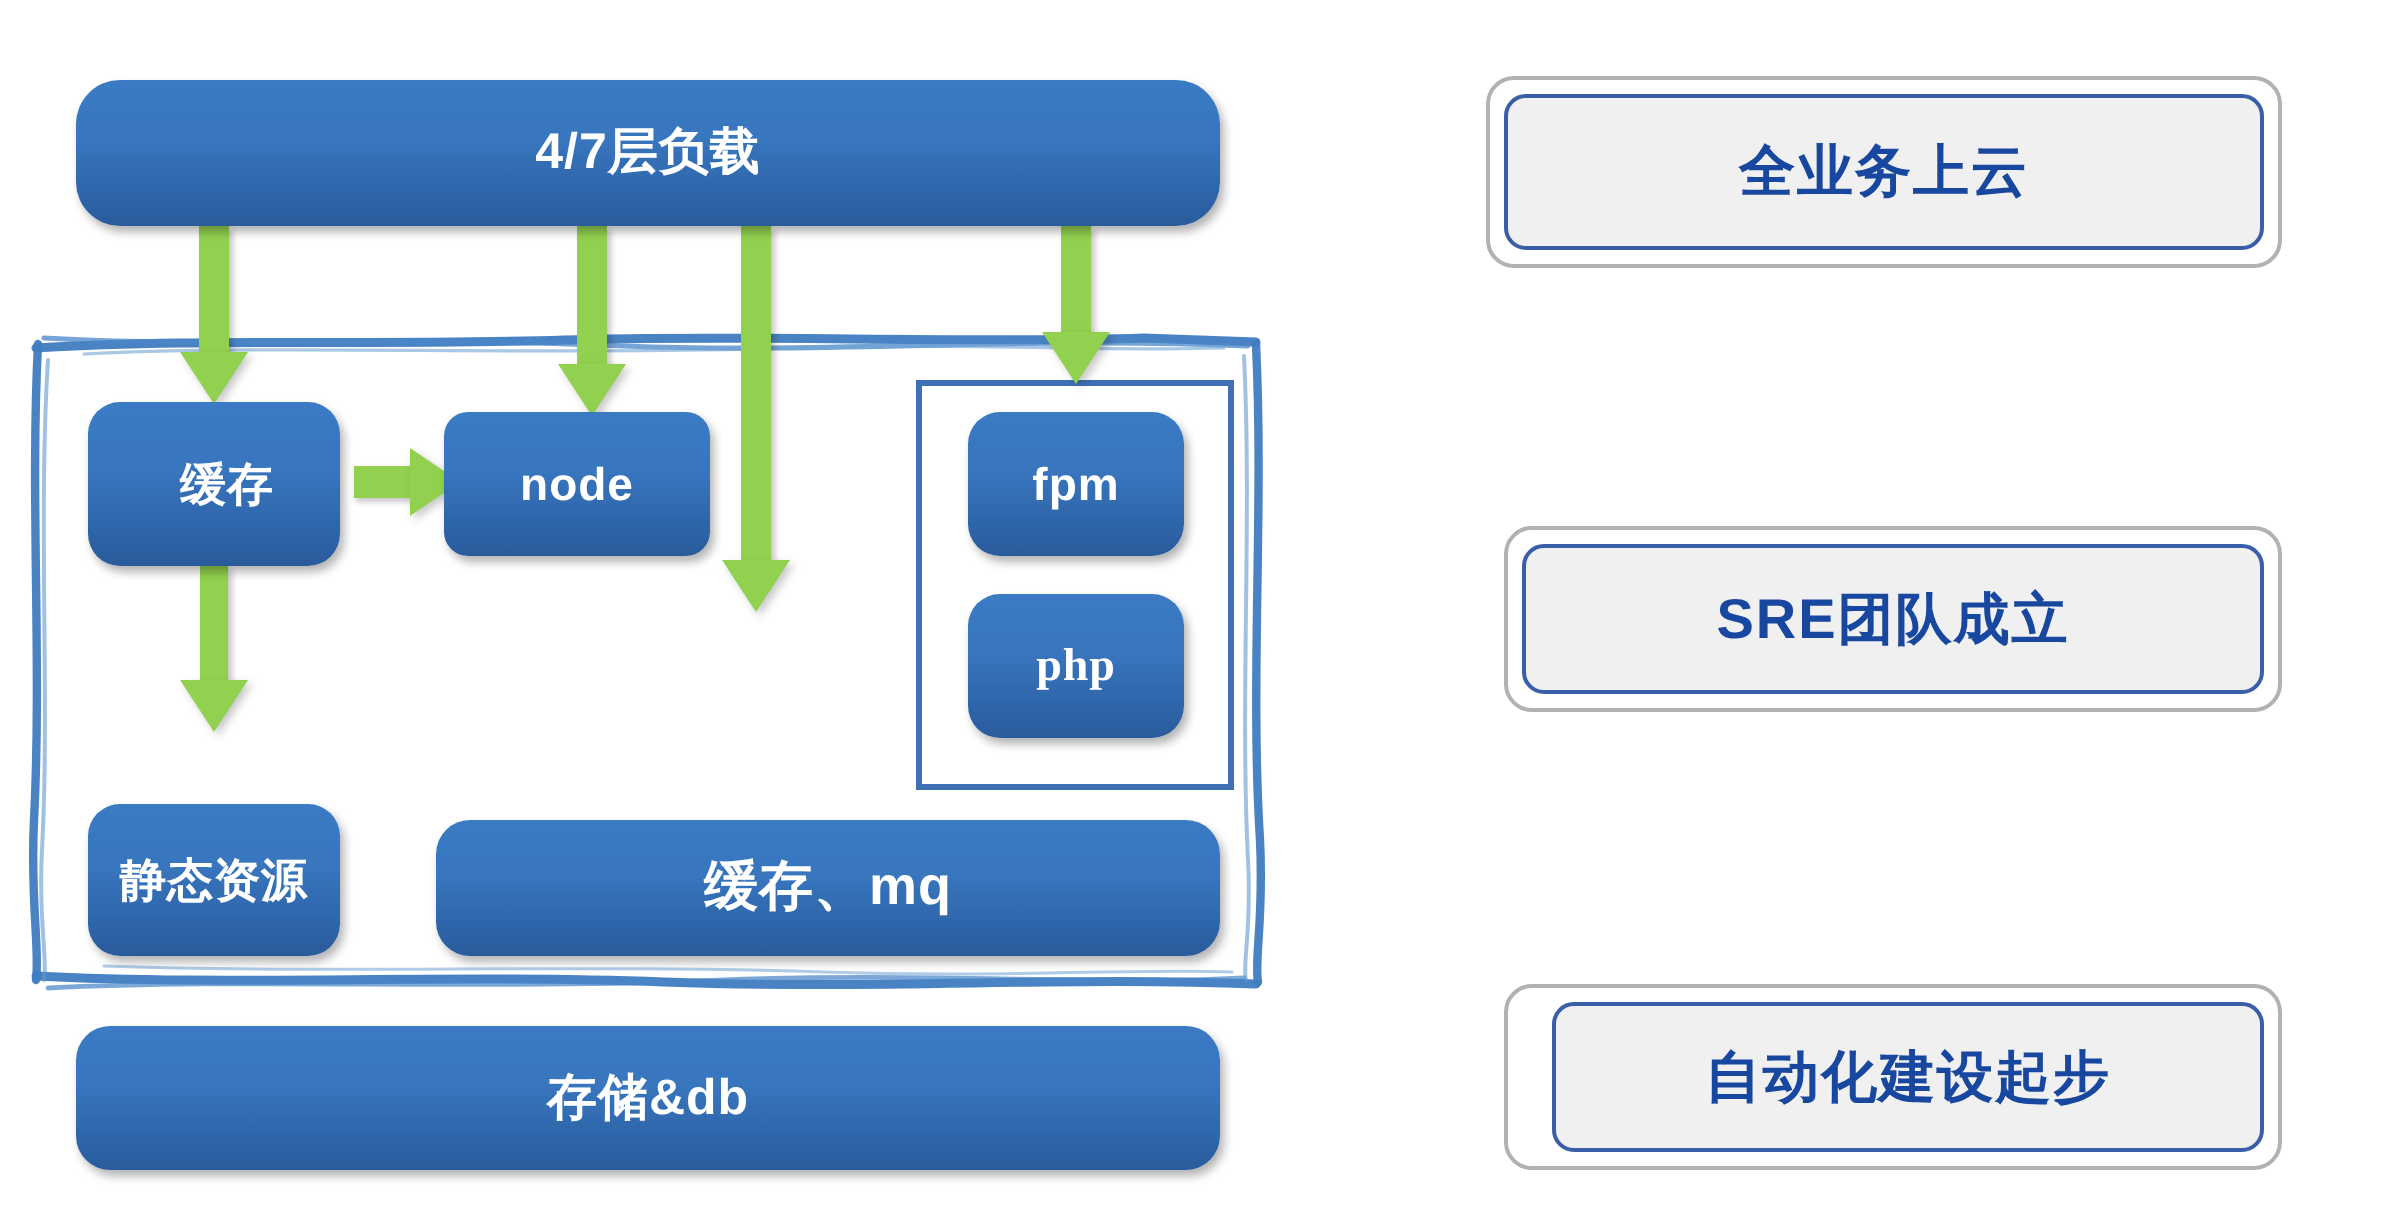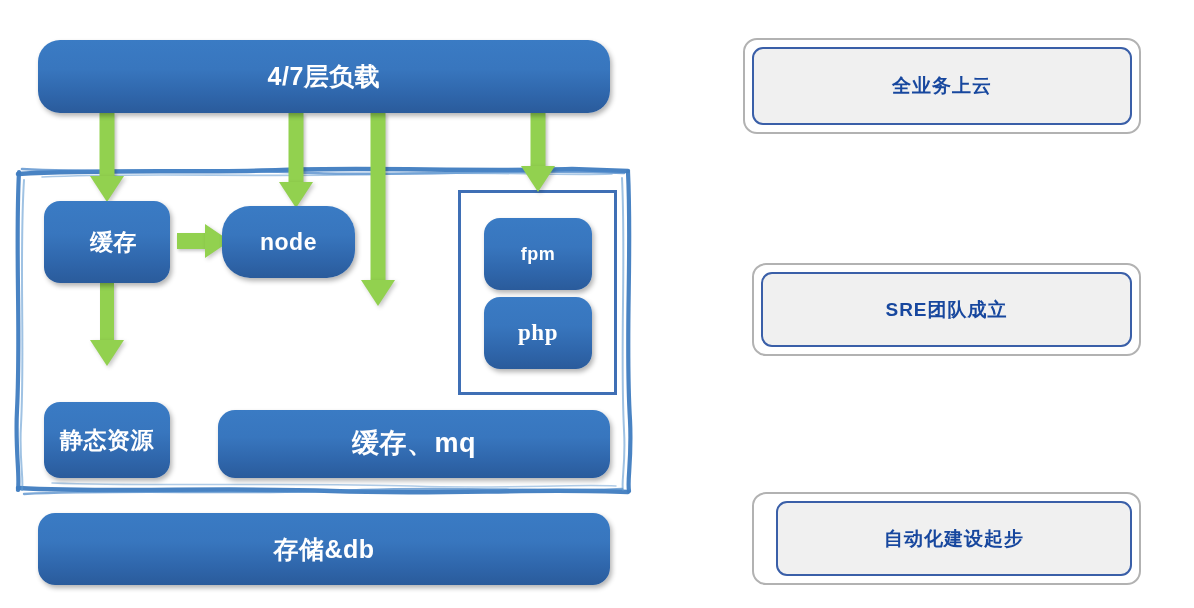--- a/index.html
+++ b/index.html
@@ -121,21 +121,21 @@
     box-sizing: border-box;
     width: 100%;
     height: 100%;
     background: #f0f0f0;
     border: 2px solid #3a5fa8;
     border-radius: 11px;
     display: flex;
     align-items: center;
     justify-content: center;
     color: #17479e;
-    font-size: 19px;
+    font-size: 28px;
     font-weight: bold;
     letter-spacing: 1px;
     user-select: none;
   }
 </style>
 </head>
 <body>
 
 <div id="canvas">
 
@@ -191,25 +191,25 @@
   </div>
 
   <div class="bbox" style="left:38px; top:40px; width:572px; height:73px; border-radius:22px; font-size:25px;">
     <span>4/7层负载</span>
   </div>
 
   <div class="bbox" style="left:44px; top:201px; width:126px; height:82px; border-radius:16px; font-size:23px;padding-left:13px;">
     <span>缓存</span>
   </div>
 
-  <div class="bbox" style="left:222px; top:206px; width:133px; height:72px; border-radius:28px; font-size:23px;">
+  <div class="bbox" style="left:222px; top:206px; width:133px; height:72px; border-radius:12px; font-size:23px;">
     <span>node</span>
   </div>
 
-  <div class="bbox" style="left:484px; top:218px; width:108px; height:72px; border-radius:16px; font-size:18px;">
+  <div class="bbox" style="left:484px; top:206px; width:108px; height:72px; border-radius:16px; font-size:23px;">
     <span>fpm</span>
   </div>
 
   <div class="bbox" style="left:484px; top:297px; width:108px; height:72px; border-radius:16px; font-size:23px;font-family:Liberation Serif, serif;">
     <span>php</span>
   </div>
 
 
   <div class="bbox" style="left:44px; top:402px; width:126px; height:76px; border-radius:16px; font-size:23px;">
     <span>静态资源</span>

